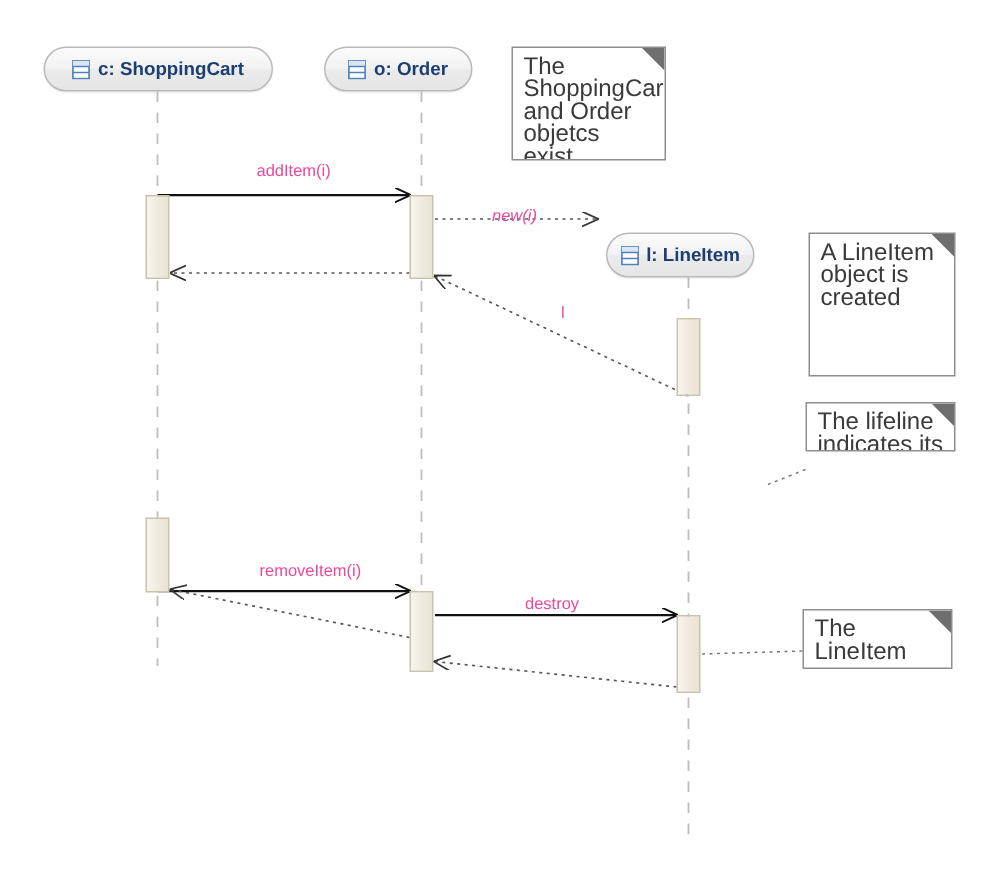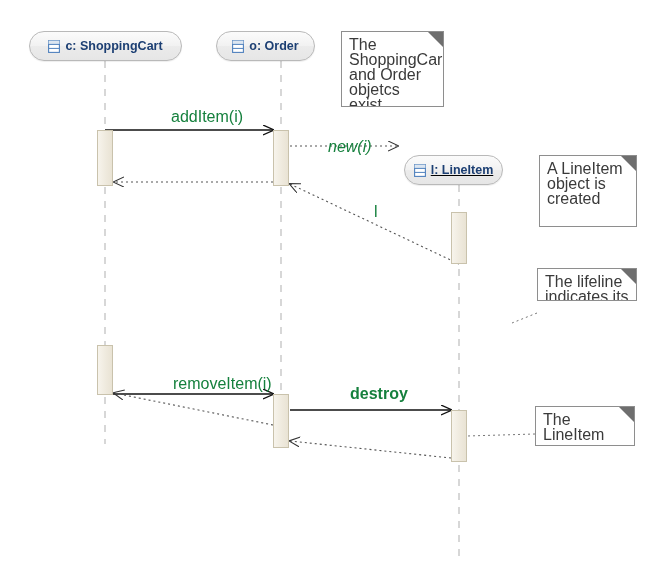--- a/index.html
+++ b/index.html
@@ -52,21 +52,21 @@
   }
   .note .fold{
     position:absolute;top:0;right:0;width:0;height:0;
     border-left:15px solid transparent;
     border-top:15px solid #6e6e6e;
   }
 
   
   .msg-label{
     position:absolute;
-    font-size:16px;color:#15803d;white-space:nowrap;line-height:1;
+    font-size:11px;color:#ec4899;white-space:nowrap;line-height:1;
   }
 </style>
 </head>
 <body>
 
 <div id="canvas">
   <svg id="svg-layer" xmlns="http://www.w3.org/2000/svg" viewBox="0 0 668 582">
     <defs>
       <marker id="solid-arrow" markerWidth="11" markerHeight="11" refX="10" refY="5" orient="auto" markerUnits="userSpaceOnUse">
         <path d="M0,0 L11,5 L0,10" fill="none" stroke="#111111" stroke-width="1.3"></path>
@@ -108,21 +108,21 @@
       </div>
       <div class="lifeline-head" style="left: 216px; top: 31px; width: 99px;">
         <svg class="obj-icon" viewBox="0 0 12 13">
           <rect x="0.6" y="0.6" width="10.8" height="11.8" fill="#ffffff" stroke="#4f81bd" stroke-width="1.1"></rect>
           <rect x="0.6" y="0.6" width="10.8" height="3.4" fill="#dce6f1" stroke="none"></rect>
           <line x1="0.6" y1="4.4" x2="11.4" y2="4.4" stroke="#4f81bd" stroke-width="1"></line>
           <line x1="0.6" y1="8.4" x2="11.4" y2="8.4" stroke="#4f81bd" stroke-width="1"></line>
         </svg>
         <span class="obj-label">o: Order</span>
       </div>
-      <div class="lifeline-head" style="left: 404px; top: 155px; width: 99px; text-decoration: underline;">
+      <div class="lifeline-head" style="left: 404px; top: 155px; width: 99px;">
         <svg class="obj-icon" viewBox="0 0 12 13">
           <rect x="0.6" y="0.6" width="10.8" height="11.8" fill="#ffffff" stroke="#4f81bd" stroke-width="1.1"></rect>
           <rect x="0.6" y="0.6" width="10.8" height="3.4" fill="#dce6f1" stroke="none"></rect>
           <line x1="0.6" y1="4.4" x2="11.4" y2="4.4" stroke="#4f81bd" stroke-width="1"></line>
           <line x1="0.6" y1="8.4" x2="11.4" y2="8.4" stroke="#4f81bd" stroke-width="1"></line>
         </svg>
         <span class="obj-label">l: LineItem</span>
       </div>
     </div>
   <div id="act-layer">
@@ -131,32 +131,32 @@
       <div class="activation" style="left: 451px; top: 212px; height: 52px;"></div>
       <div class="activation" style="left: 97px; top: 345px; height: 50px;"></div>
       <div class="activation" style="left: 273px; top: 394px; height: 54px;"></div>
       <div class="activation" style="left: 451px; top: 410px; height: 52px;"></div>
     </div>
   <div id="labels-layer">
       <div class="msg-label" style="left: 171px; top: 109px;">addItem(i)</div>
       <div class="msg-label" style="left: 328px; top: 139px; font-style: italic;">new(i)</div>
       <div class="msg-label" style="left: 374px; top: 204px;">l</div>
       <div class="msg-label" style="left: 157px; top: 376px; margin-left: 16px;">removeItem(i)</div>
-      <div class="msg-label" style="left: 350px; top: 386px; font-weight: bold;">destroy</div>
+      <div class="msg-label" style="left: 350px; top: 398px;">destroy</div>
     </div>
   <div id="notes-layer">
       <div class="note" style="left: 341px; top: 31px; width: 103px; height: 76px;">
         <span class="note-text">The
 ShoppingCar
 and Order
 objetcs exist
 when the</span>
         <div class="fold"></div>
       </div>
-      <div class="note" style="left: 539px; top: 155px; width: 98px; height: 72px;">
+      <div class="note" style="left: 539px; top: 155px; width: 98px; height: 96px;">
         <span class="note-text">A LineItem
 object is
 created</span>
         <div class="fold"></div>
       </div>
       <div class="note" style="left: 537px; top: 268px; width: 100px; height: 33px;">
         <span class="note-text">The lifeline
 indicates its</span>
         <div class="fold"></div>
       </div>

